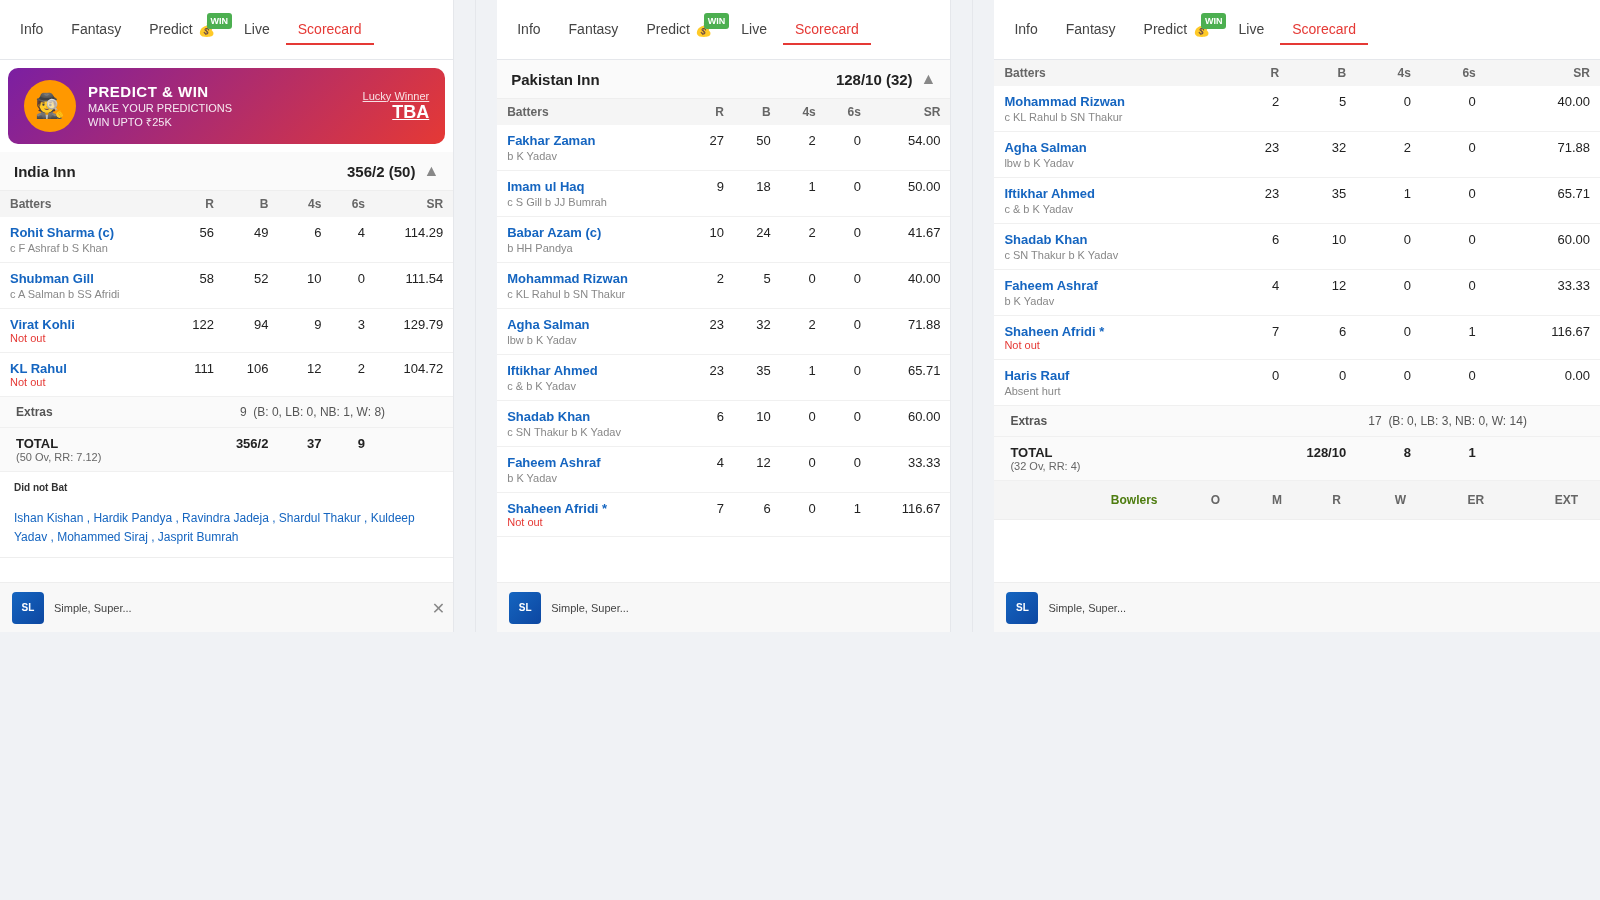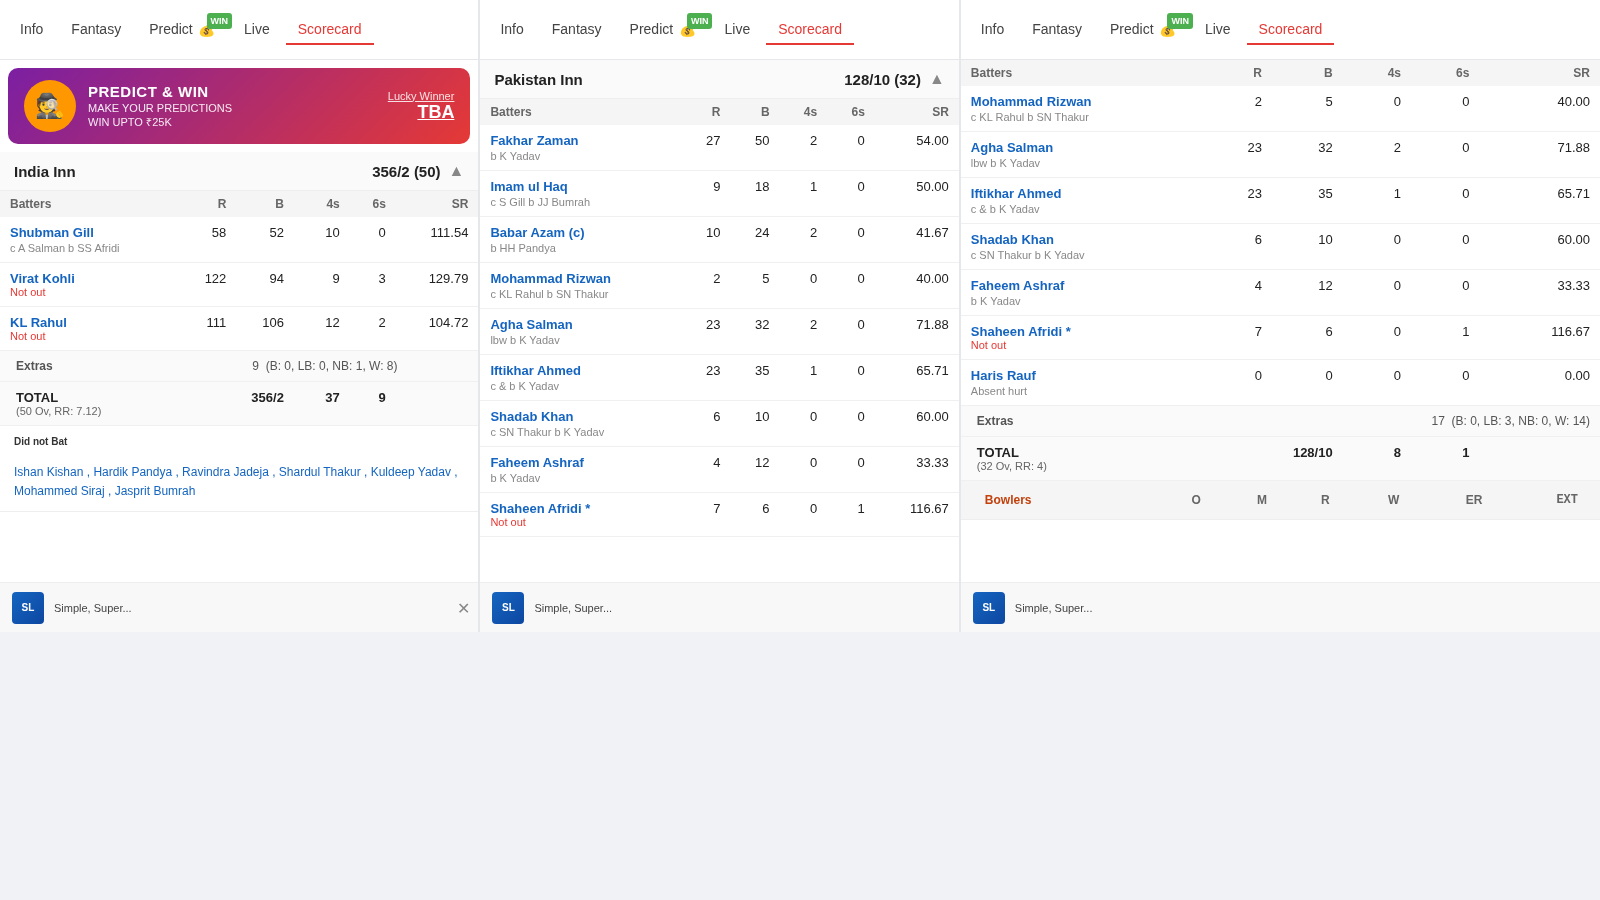--- a/index.html
+++ b/index.html
@@ -11,20 +11,21 @@
       overflow: hidden;
       width: 1600px;
       height: 900px;
     }
 
     .page-container {
       display: flex;
       width: 1600px;
       height: 632px;
       overflow: hidden;
+      gap: 21px;
     }
 
     
     .panel {
       background: #fff;
       display: flex;
       flex-direction: column;
       border-right: 1px solid #e5e7eb;
       overflow: hidden;
     }
@@ -300,20 +301,31 @@
             <th>R</th>
             <th>B</th>
             <th>4s</th>
             <th>6s</th>
             <th>SR</th>
           </tr>
         </thead>
         <tbody>
           <tr class="table-row">
             <td>
+              <div class="player-name">Rohit Sharma (c)</div>
+              <div class="player-info">c F Ashraf b S Khan</div>
+            </td>
+            <td>56</td>
+              <td>49</td>
+              <td>6</td>
+              <td>4</td>
+              <td>114.29</td>
+          </tr>
+          <tr class="table-row">
+            <td>
               <div class="player-name">Shubman Gill</div>
               <div class="player-info">c A Salman b SS Afridi</div>
             </td>
             <td>58</td>
               <td>52</td>
               <td>10</td>
               <td>0</td>
               <td>111.54</td>
           </tr>
           <tr class="table-row">
@@ -614,46 +626,46 @@
               <div class="player-info">Absent hurt</div>
             </td>
             <td>0</td>
               <td>0</td>
               <td>0</td>
               <td>0</td>
               <td>0.00</td>
           </tr>
           <tr class="extras-row">
             <td colspan="2"><strong>Extras</strong></td>
-            <td colspan="4" style="text-align:right; font-size:12px;">17&nbsp;&nbsp;(B: 0, LB: 3, NB: 0, W: 14)</td>
+            <td colspan="4" style="text-align:center; font-size:12px;">17&nbsp;&nbsp;(B: 0, LB: 3, NB: 0, W: 14)</td>
           </tr>
           <tr class="total-row">
             <td>
               <strong>TOTAL</strong>
               <div style="font-size:11px; font-weight:400; color:#666;">(32 Ov, RR: 4)</div>
             </td>
             <td colspan="2"><strong>128/10</strong></td>
             <td>8</td>
             <td>1</td>
             <td></td>
           </tr>
         </tbody>
       </table>
 
       <div style="background:#f5f5f5; padding:8px 14px; border-bottom:1px solid #eee;">
         <table style="width:100%; border-collapse:collapse;">
           <thead>
             <tr>
-              <th style="text-align:left; font-size:12px; font-weight:600; color:#c2410c; padding:4px 10px;">Bowlers</th>
+              <th style="text-align:right; font-size:12px; font-weight:600; color:#4d7c0f; padding:4px 10px;">Bowlers</th>
               <th style="text-align:right; font-size:12px; font-weight:600; color:#666; padding:4px 8px;">O</th>
               <th style="text-align:right; font-size:12px; font-weight:600; color:#666; padding:4px 8px;">M</th>
               <th style="text-align:right; font-size:12px; font-weight:600; color:#666; padding:4px 8px;">R</th>
               <th style="text-align:right; font-size:12px; font-weight:600; color:#666; padding:4px 8px;">W</th>
               <th style="text-align:right; font-size:12px; font-weight:600; color:#666; padding:4px 8px;">ER</th>
-              <th style="text-align:right; font-size:12px; font-weight:600; color:#666; padding:4px 8px;font-family:Liberation Mono, monospace;">EXT</th>
+              <th style="text-align:right; font-size:12px; font-weight:600; color:#666; padding:4px 8px;">EXT</th>
             </tr>
           </thead>
         </table>
       </div>
 
     </div>
 
     <div style="position:relative; height:50px; background:#f8f8f8; border-top:1px solid #eee; display:flex; align-items:center; padding:0 12px; gap:10px;">
       <div class="ad-logo">SL</div>
       <div style="font-size:11px; color:#444;">Simple, Super...</div>

